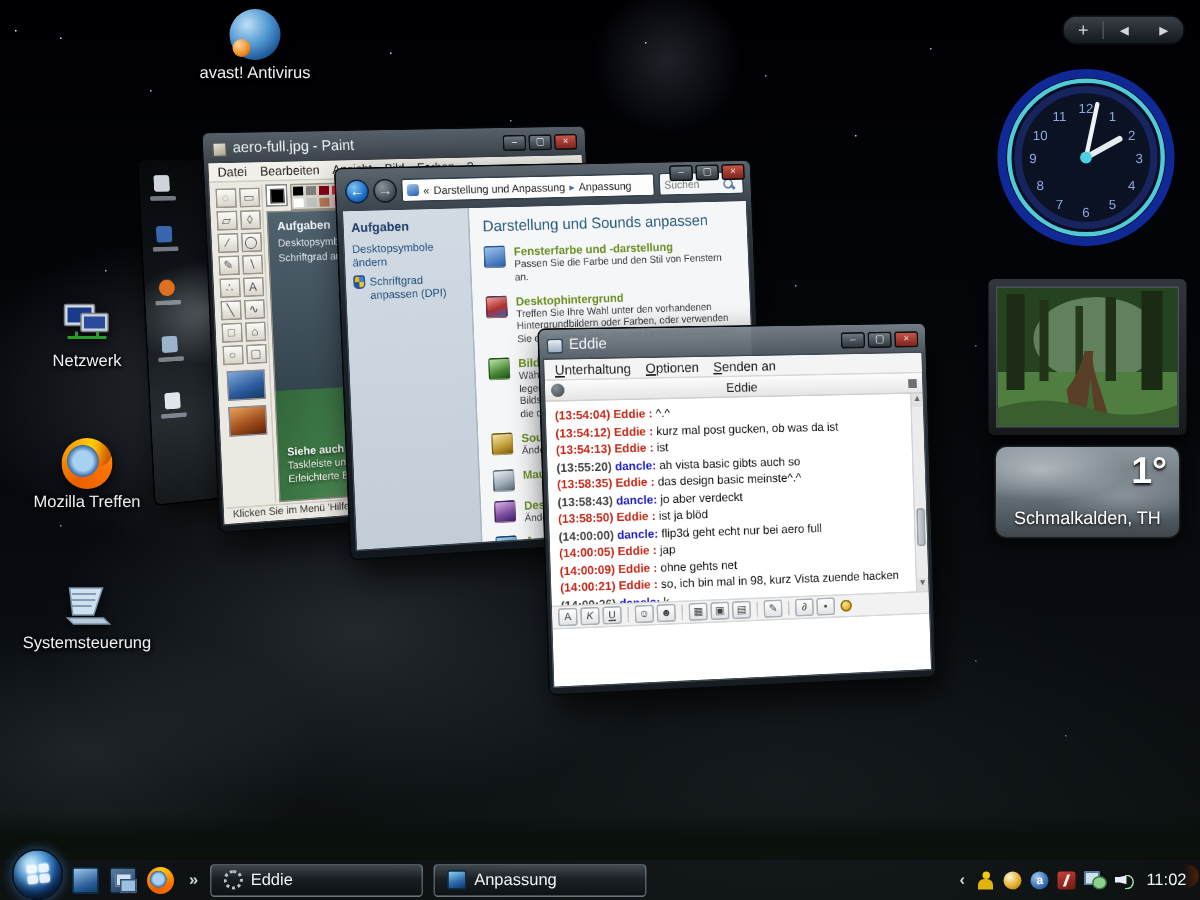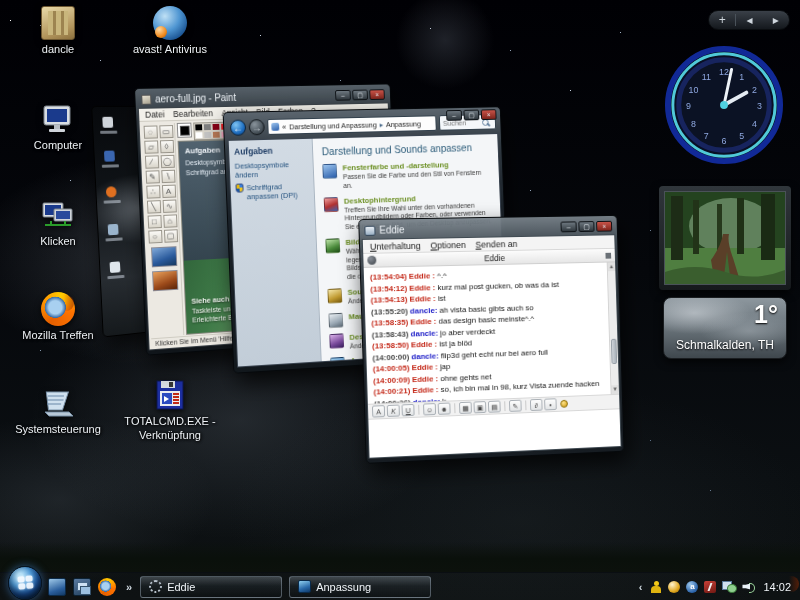--- a/index.html
+++ b/index.html
@@ -225,50 +225,35 @@
   .tico-vol:before { content:""; position:absolute; left:0; top:3px; width:8px; height:6px; background:#e8f0f6; clip-path:polygon(0 20%, 40% 20%, 100% 0, 100% 100%, 40% 80%, 0 80%); }
   .tico-vol:after { content:""; position:absolute; right:0; top:2px; width:5px; height:8px; border:1.5px solid #9fd89f; border-left:0; border-radius:0 6px 6px 0; }
   .tray-clock { color:#f0f4f8; font-size:11px; margin-left:2px; }
 </style>
 </head>
 <body>
 
 <div id="screen">
   <div class="stars"></div>
 
-  <div class="dicon" style="left:2px;top:6px;">
-    <div class="ig i-folder"></div>
-    <div>dancle</div>
-  </div>
   <div class="dicon" style="left:114px;top:6px;">
     <div class="ig i-avast"></div>
     <div>avast! Antivirus</div>
-  </div>
-  <div class="dicon" style="left:2px;top:102px;">
-    <div class="ig i-monitor">
-      <svg viewBox="0 0 34 34">
-          <rect x="3" y="4" width="26" height="19" rx="2" fill="#d8dde2" stroke="#7a828a"></rect>
-          <rect x="6" y="7" width="20" height="13" fill="#1a3a8c"></rect>
-          <rect x="13" y="23" width="6" height="4" fill="#b8bec4"></rect>
-          <rect x="8" y="27" width="16" height="3" rx="1" fill="#cfd4da"></rect>
-        </svg>
-    </div>
-    <div>Computer</div>
   </div>
   <div class="dicon" style="left:2px;top:198px;">
     <div class="ig i-net">
       <svg viewBox="0 0 34 34">
           <rect x="2" y="5" width="20" height="14" rx="1" fill="#d8dde2" stroke="#7a828a"></rect>
           <rect x="4" y="7" width="16" height="10" fill="#1a3a8c"></rect>
           <rect x="13" y="11" width="18" height="12" rx="1" fill="#cfd4da" stroke="#7a828a"></rect>
           <rect x="15" y="13" width="14" height="8" fill="#2a4a9c"></rect>
           <path d="M4 27h26M10 23v4M24 23v4" stroke="#2a9c2a" stroke-width="2" fill="none"></path>
         </svg>
     </div>
-    <div>Klicken</div>
+    <div>Netzwerk</div>
   </div>
   <div class="dicon" style="left:2px;top:292px;">
     <div class="ig i-ff"></div>
     <div>Mozilla Treffen</div>
   </div>
   <div class="dicon" style="left:114px;top:292px;">
     <div class="ig i-img">
       <svg viewBox="0 0 34 34">
           <circle cx="18" cy="18" r="13" fill="#c8ccd4" stroke="#8a909a"></circle>
           <circle cx="18" cy="18" r="5" fill="#eef0f4" stroke="#9aa0aa"></circle>
@@ -281,34 +266,20 @@
   </div>
   <div class="dicon" style="left:2px;top:386px;">
     <div class="ig i-sys">
       <svg viewBox="0 0 34 34">
           <path d="M6 6h22l-4 18H10z" fill="#cfe0ee" stroke="#7a92a8" transform="skewX(-6)"></path>
           <path d="M8 10h16M8 14h16M8 18h14" stroke="#6a88a8" transform="skewX(-6)"></path>
           <path d="M4 26h24l4 4H8z" fill="#b8c8d6" stroke="#7a92a8"></path>
         </svg>
     </div>
     <div>Systemsteuerung</div>
-  </div>
-  <div class="dicon" style="left:114px;top:378px;">
-    <div class="ig i-tc">
-      <svg viewBox="0 0 34 34">
-          <rect x="4" y="3" width="26" height="28" fill="#1c2ea0" stroke="#0c1650"></rect>
-          <rect x="8" y="3" width="14" height="7" fill="#d8dce2"></rect>
-          <rect x="16" y="4" width="4" height="5" fill="#333"></rect>
-          <rect x="7" y="13" width="20" height="15" fill="#e8eaf0"></rect>
-          <rect x="9" y="15" width="10" height="11" fill="#2a4ac0"></rect>
-          <path d="M20 16h6M20 19h6M20 22h6M20 25h6" stroke="#c02818" stroke-width="2"></path>
-          <path d="M11 18l5 3-5 3z" fill="#fff"></path>
-        </svg>
-    </div>
-    <div class="lbl2">TOTALCMD.EXE - Verknüpfung</div>
   </div>
 
   <div class="window flip-desktop">
     <div class="mini-icon" style="left:10px;top:10px;background:#cfd4da;"></div>
     <div class="mini-lbl" style="left:7px;top:24px;"></div>
     <div class="mini-icon" style="left:10px;top:44px;background:#3a66b0;"></div>
     <div class="mini-lbl" style="left:7px;top:58px;"></div>
     <div class="mini-icon" style="left:10px;top:80px;background:#e07020;border-radius:50%;"></div>
     <div class="mini-lbl" style="left:7px;top:94px;"></div>
     <div class="mini-icon" style="left:10px;top:118px;background:#9ab4cc;"></div>
@@ -633,16 +604,16 @@
       <span>Anpassung</span>
     </div>
     <div class="tray">
       <div class="chev">‹</div>
       <div class="tico-person"></div>
       <div class="tico-status"></div>
       <div class="tico-avast">a</div>
       <div class="tico-daemon"></div>
       <div class="tico-net"></div>
       <div class="tico-vol"></div>
-      <div class="tray-clock">14:02</div>
+      <div class="tray-clock">11:02</div>
     </div>
   </div>
 </div>
 
 </body></html>

